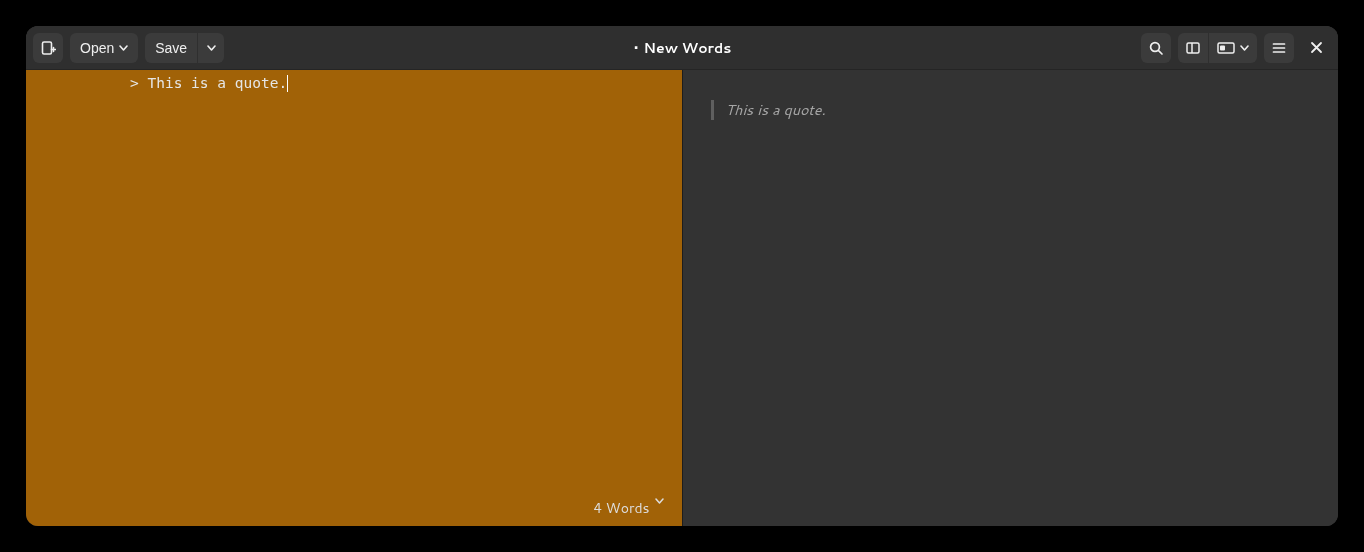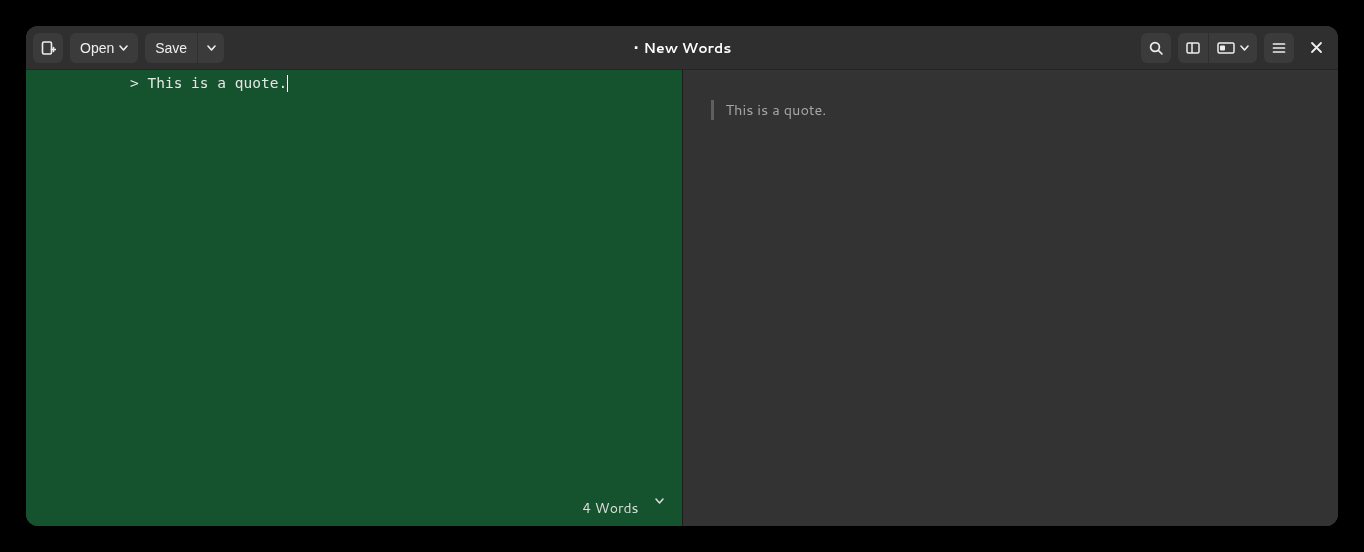--- a/index.html
+++ b/index.html
@@ -99,21 +99,21 @@
       flex: 1;
       display: flex;
       min-height: 0;
     }
     .pane {
       flex: 1;
       min-width: 0;
       position: relative;
     }
     .pane.editor {
-      background: #14532d;
+      background: #a16207;
       border-right: 1px solid #1d1d1d;
     }
     .pane.preview {
       background: #333333;
     }
     .editor-text {
       padding: 38px 0 0 104px;
       font-family: "DejaVu Sans Mono", Menlo, Consolas, monospace;
       font-size: 14.5px;
       color: #e6e6e6;
@@ -130,28 +130,29 @@
       position: relative;
       top: 1px;
     }
     .preview-block {
       margin: 30px 28px;
       padding-left: 12px;
       border-left: 3px solid #5f5f5f;
       color: #a6a6a6;
       font-size: 14.5px;
       line-height: 1.4;
+      font-style: italic;
     }
     .statusbar {
       position: absolute;
       bottom: 8px;
       right: 18px;
       display: flex;
       align-items: flex-start;
-      gap: 16px;
+      gap: 5px;
       color: #ddd;
       font-size: 14px;
       cursor: pointer;
     }
     .dot {
       font-size: 15px;
       line-height: 1;
     }
   </style>
 </head>

